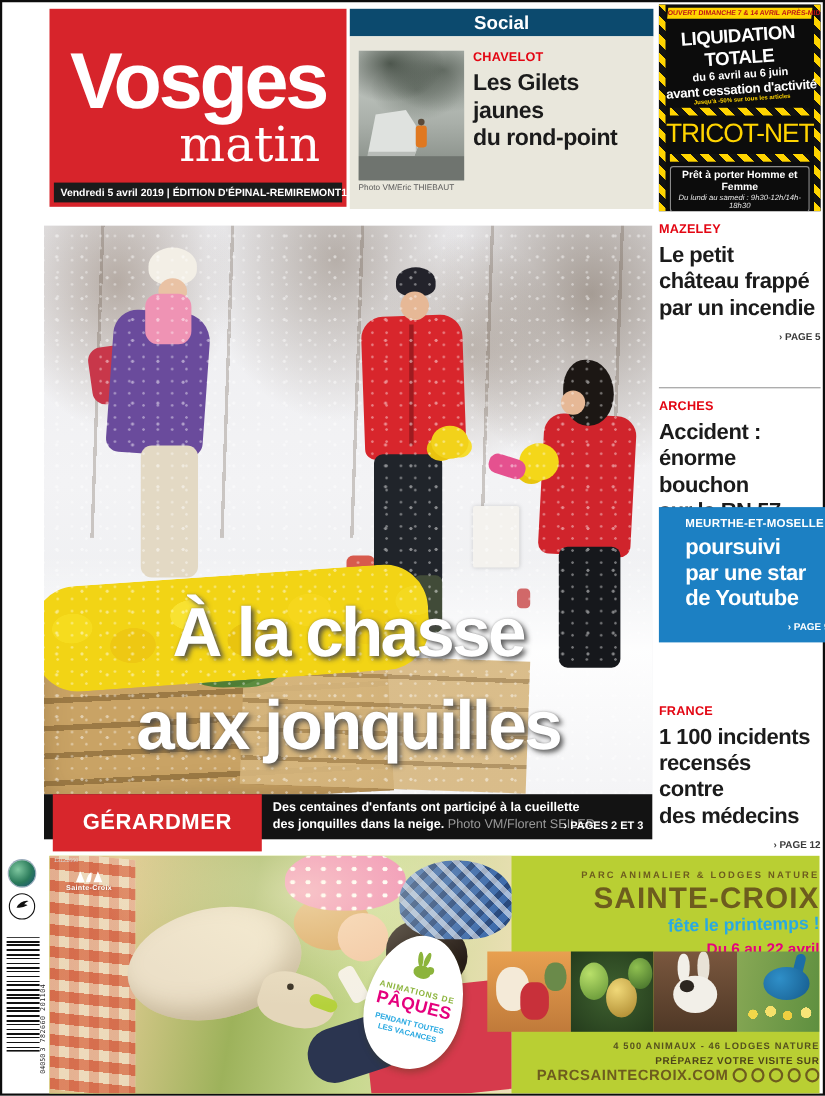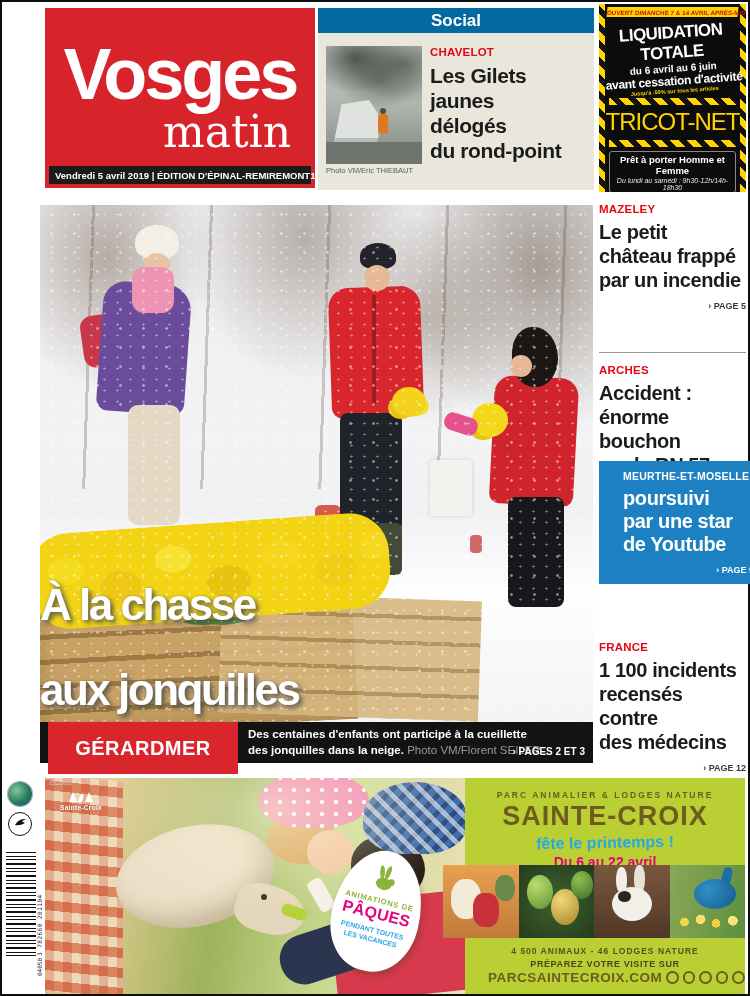--- a/index.html
+++ b/index.html
@@ -11,21 +11,21 @@
   .masthead{left:45px;top:8px;width:270px;height:180px;background:#d7242b;}
   .mast-title{position:absolute;left:0;right:0;top:30px;text-align:center;color:#fff;
     font-weight:bold;font-size:72px;letter-spacing:-3px;line-height:72px;}
   .mast-sub{position:absolute;right:24px;top:100px;color:#fff;font-family:"DejaVu Serif",serif;
     font-size:44px;line-height:48px;}
   .datebar{position:absolute;left:4px;right:4px;bottom:4px;height:18px;background:#1b1b1b;
     color:#fff;font-size:9.5px;font-weight:bold;display:flex;align-items:center;
     justify-content:space-between;padding:0 6px;white-space:nowrap;}
 
   
-  .social-bar{left:318px;top:8px;width:276px;height:25px;background:#0369a1;color:#fff;
+  .social-bar{left:318px;top:8px;width:276px;height:25px;background:#0c4a6e;color:#fff;
     display:flex;align-items:center;justify-content:center;font-size:17px;font-weight:bold;}
   .social-body{left:318px;top:33px;width:276px;height:157px;background:#e9e7dc;}
   .social-photo{position:absolute;left:8px;top:13px;width:96px;height:118px;overflow:hidden;
     background:linear-gradient(#cdd2cd 0%,#aab0aa 55%,#7e857e 100%);}
   .social-photo .trees{position:absolute;inset:0;
     background:radial-gradient(70px 50px at 30% 10%,rgba(50,60,50,.8),transparent 70%),
                radial-gradient(80px 55px at 80% 15%,rgba(60,70,60,.7),transparent 70%),
                radial-gradient(60px 40px at 55% 30%,rgba(70,80,70,.5),transparent 70%);}
   .social-photo .tent{position:absolute;left:8px;bottom:22px;width:50px;height:42px;background:#dfe2df;
     clip-path:polygon(0 100%,15% 10%,70% 0,100% 55%,85% 100%);box-shadow:inset -6px -4px 0 #b8bcb8;}
@@ -117,22 +117,22 @@
       radial-gradient(36px 26px at 55% 62%,#e9c40f 60%,transparent 62%),
       radial-gradient(32px 24px at 70% 38%,#f6d71c 60%,transparent 62%),
       radial-gradient(34px 26px at 85% 58%,#efcd14 60%,transparent 62%),
       radial-gradient(30px 22px at 97% 36%,#f4d91f 60%,transparent 62%),#f2d415;}
   .foliage{position:absolute;left:118px;top:366px;width:90px;height:54px;background:#4f7d35;border-radius:50%;
     box-shadow:18px 8px 0 -8px #5d8c3f;}
   .mp-snowdots{position:absolute;inset:0;opacity:.5;
     background-image:radial-gradient(rgba(255,255,255,.95) 1.2px,transparent 1.8px),
                      radial-gradient(rgba(255,255,255,.8) 1px,transparent 1.5px);
     background-size:23px 19px,13px 11px;background-position:0 0,6px 4px;}
-  .mp-headline{position:absolute;left:0;right:0;top:357px;text-align:left;color:#fff;
-    font-size:44px;line-height:85px;font-weight:bold;letter-spacing:-2.5px;
+  .mp-headline{position:absolute;left:0;right:0;top:328px;text-align:center;color:#fff;
+    font-size:63px;line-height:85px;font-weight:bold;letter-spacing:-2.5px;
     text-shadow:3px 3px 5px rgba(70,70,70,.85),0 0 2px rgba(90,90,90,.5);}
   
   .capstrip{left:40px;top:722px;width:553px;height:41px;background:#131313;}
   .cap-kicker{position:absolute;left:8px;top:0;width:190px;height:52px;background:#d8262c;color:#fff;
     display:flex;align-items:center;justify-content:center;font-size:20px;font-weight:bold;letter-spacing:.5px;}
   .cap-text{position:absolute;left:208px;top:4px;width:300px;font-size:11.5px;line-height:16px;color:#fff;font-weight:bold;}
   .cap-text .credit{color:#9a9a9a;font-weight:normal;}
   .cap-pages{position:absolute;right:8px;bottom:6px;color:#fff;font-size:10px;font-weight:bold;}
 
   
@@ -165,21 +165,21 @@
   .sc-logo svg{display:block;margin:0 auto;}
   .sc-logo .t{font-size:6.5px;font-weight:bold;letter-spacing:.3px;text-shadow:0 0 2px rgba(0,0,0,.3);}
   .ad-ref{position:absolute;left:4px;top:2px;font-size:5px;color:#d8d8d8;}
   
   .egg{position:absolute;left:288px;top:72px;width:88px;height:122px;background:#fff;border-radius:50% 50% 48% 48%/58% 58% 44% 44%;
     transform:rotate(14deg);box-shadow:2px 3px 6px rgba(60,60,20,.35);text-align:center;padding-top:14px;box-sizing:border-box;}
   .egg .l1{font-size:7.5px;font-weight:bold;color:#8cb43c;letter-spacing:.8px;margin-top:2px;}
   .egg .l2{font-size:16px;font-weight:bold;color:#e5007d;letter-spacing:.3px;}
   .egg .l3{font-size:7px;font-weight:bold;color:#2aa9e1;margin-top:3px;line-height:9px;}
   
-  .ba-green{position:absolute;left:420px;top:0;width:280px;height:216px;text-align:center;}
+  .ba-green{position:absolute;left:420px;top:0;width:280px;height:216px;text-align:right;}
   .bg-type{margin-top:12px;font-size:8.5px;font-weight:bold;color:#6d5c1e;letter-spacing:2px;}
   .bg-name{font-size:27px;font-weight:bold;color:#6d5c1e;letter-spacing:1px;margin-top:1px;}
   .bg-tag{font-size:16px;font-weight:bold;color:#2aa9e1;margin-top:2px;transform:rotate(-1deg);}
   .bg-dates{font-size:14px;font-weight:bold;color:#e5007d;margin-top:2px;}
   .strip{position:absolute;left:-22px;top:87px;width:302px;height:73px;display:flex;}
   .strip .tile{flex:1;position:relative;overflow:hidden;}
   .tile.mascot{background:linear-gradient(#e8a050,#c07a3a);}
   .tile.mascot .b1{position:absolute;left:8px;top:14px;width:30px;height:40px;background:#f4ead8;border-radius:45%;}
   .tile.mascot .b2{position:absolute;left:30px;top:28px;width:26px;height:34px;background:#c8303a;border-radius:40%;}
   .tile.mascot .b3{position:absolute;left:52px;top:10px;width:20px;height:26px;background:#6a8a4a;border-radius:45%;}
@@ -242,21 +242,20 @@
       <div class="tent"></div>
       <div class="worker"></div>
       <div class="ground"></div>
     </div>
     <div class="social-credit">Photo VM/Eric THIEBAUT</div>
     <div class="social-text">
       <div class="kicker">CHAVELOT</div>
       <div class="social-head">
         <div>Les Gilets</div>
         <div>jaunes</div>
-        <div>délogés</div>
         <div>du rond-point</div>
       </div>
     </div>
   </div>
 
   <div class="abs tricot">
     <div class="stripeL hazard"></div>
     <div class="stripeR hazard"></div>
     <div class="tricot-banner">OUVERT DIMANCHE 7 &amp; 14 AVRIL APRÈS-MIDI</div>
     <div class="tricot-rot">

